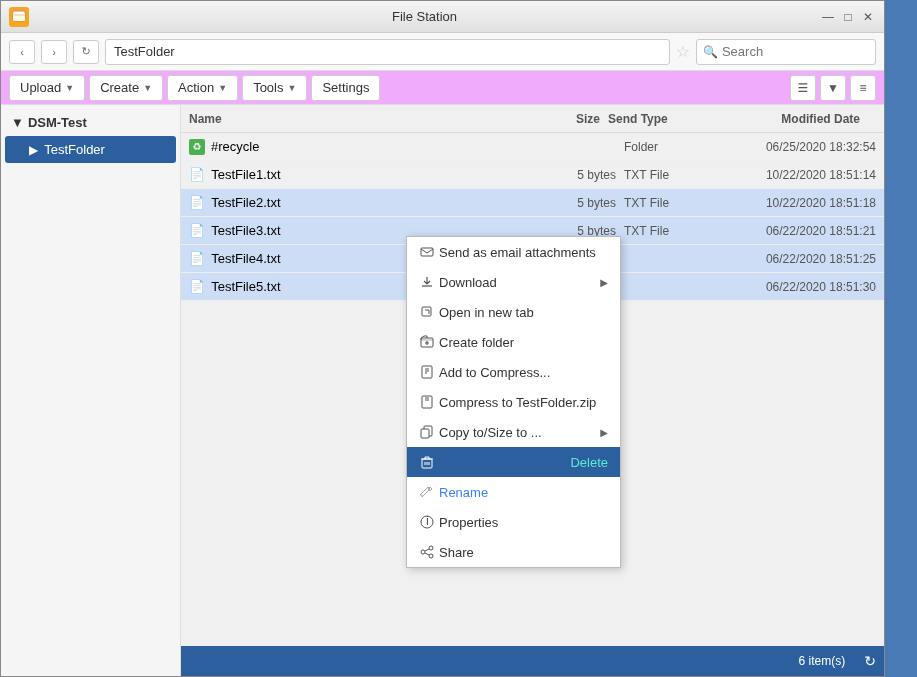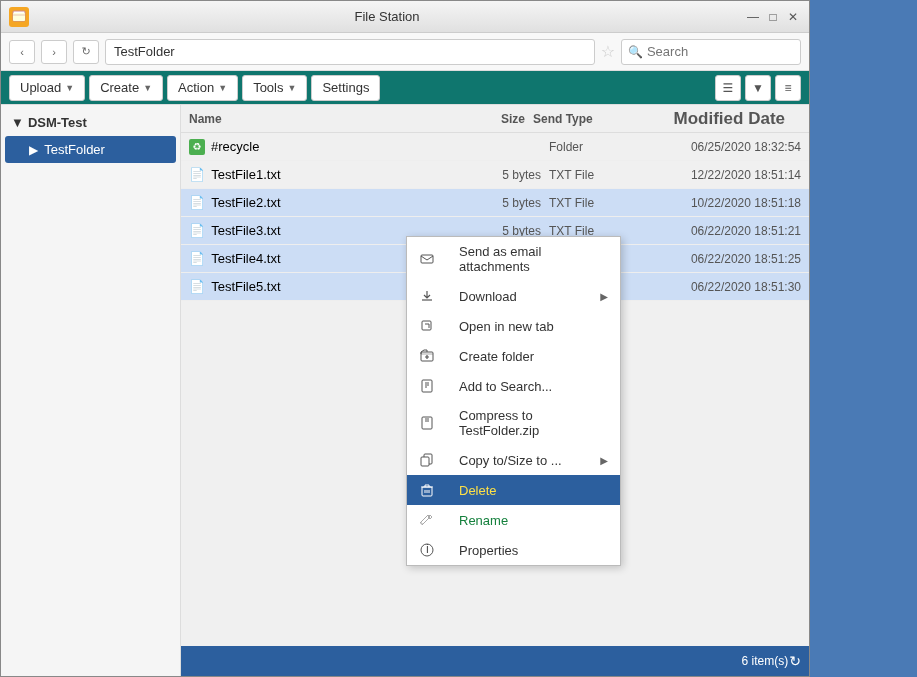--- a/index.html
+++ b/index.html
@@ -1,37 +1,37 @@
 <!DOCTYPE html>
 <html><head>
   <meta charset="utf-8">
   <style>
     * { box-sizing: border-box; margin: 0; padding: 0; font-family: Arial, sans-serif; font-size: 13px; }
     body { width: 917px; height: 677px; overflow: hidden; background: #4a7ab5; }
 
-    .window { width: 810px; height: 677px; border: 1px solid #888; background: #f0f0f0; display: flex; flex-direction: column; }
+    .window { width: 885px; height: 677px; border: 1px solid #888; background: #f0f0f0; display: flex; flex-direction: column; }
 
     
     .titlebar { background: linear-gradient(to bottom, #f5f5f5, #e0e0e0); height: 32px; display: flex; align-items: center; justify-content: space-between; padding: 0 8px; border-bottom: 1px solid #ccc; }
     .titlebar-icon { width: 20px; height: 20px; background: #f5a623; border-radius: 3px; display: flex; align-items: center; justify-content: center; color: white; font-weight: bold; font-size: 12px; }
     .titlebar-title { flex: 1; text-align: center; font-size: 13px; color: #333; }
     .titlebar-controls { display: flex; gap: 4px; }
     .titlebar-btn { width: 16px; height: 16px; border: none; background: transparent; cursor: pointer; font-size: 12px; color: #555; display: flex; align-items: center; justify-content: center; }
 
     
     .addressbar { background: #f8f8f8; height: 38px; display: flex; align-items: center; padding: 0 8px; gap: 6px; border-bottom: 1px solid #ddd; }
     .nav-btn { width: 26px; height: 24px; background: #fff; border: 1px solid #ccc; border-radius: 3px; cursor: pointer; display: flex; align-items: center; justify-content: center; color: #666; font-size: 11px; }
     .address-field { flex: 1; height: 26px; border: 1px solid #ccc; border-radius: 3px; padding: 0 8px; background: #fff; font-size: 13px; color: #333; }
     .star-btn { color: #ccc; font-size: 16px; cursor: pointer; }
     .search-box { display: flex; align-items: center; border: 1px solid #ccc; border-radius: 3px; background: #fff; padding: 0 6px; height: 26px; width: 180px; }
     .search-icon { color: #888; margin-right: 4px; font-size: 12px; }
     .search-input { border: none; outline: none; font-size: 13px; width: 130px; color: #333; }
 
     
-    .toolbar { background: #0f766e; height: 34px; display: flex; align-items: center; padding: 0 8px; gap: 4px; border-bottom: 1px solid #ddd; }
+    .toolbar { background: #f0abfc; height: 34px; display: flex; align-items: center; padding: 0 8px; gap: 4px; border-bottom: 1px solid #ddd; }
     .toolbar-btn { height: 26px; padding: 0 10px; background: #fff; border: 1px solid #ccc; border-radius: 3px; cursor: pointer; font-size: 12px; color: #333; display: flex; align-items: center; gap: 4px; }
     .toolbar-btn .arrow { font-size: 9px; color: #666; }
     .toolbar-sep { flex: 1; }
     .view-btn { width: 26px; height: 26px; background: #fff; border: 1px solid #ccc; border-radius: 3px; cursor: pointer; display: flex; align-items: center; justify-content: center; font-size: 12px; color: #555; }
 
     
     .main-content { display: flex; flex: 1; overflow: hidden; }
 
     
     .sidebar { width: 180px; background: #f5f5f5; border-right: 1px solid #ddd; overflow-y: auto; }
@@ -40,41 +40,41 @@
     .sidebar-item { padding: 6px 16px 6px 24px; cursor: pointer; display: flex; align-items: center; gap: 6px; color: #333; }
     .sidebar-item.active { background: #2c5f9e; color: white; border-radius: 3px; margin: 0 4px; }
     .sidebar-item .item-icon { font-size: 12px; }
 
     
     .file-list { flex: 1; display: flex; flex-direction: column; overflow: hidden; }
     .file-list-header { display: flex; background: #f0f0f0; border-bottom: 1px solid #ddd; height: 28px; align-items: center; padding: 0 8px; }
     .col-name { flex: 1; min-width: 200px; font-weight: bold; font-size: 12px; color: #555; }
     .col-size { width: 80px; text-align: right; font-weight: bold; font-size: 12px; color: #555; }
     .col-type { width: 100px; font-weight: bold; font-size: 12px; color: #555; padding-left: 8px; }
-    .col-date { width: 160px; text-align: right; font-weight: bold; font-size: 17px; color: #555; }
+    .col-date { width: 160px; text-align: right; font-weight: bold; font-size: 12px; color: #555; }
     .col-extra { width: 16px; }
 
     .file-rows { flex: 1; overflow-y: auto; }
     .file-row { display: flex; align-items: center; height: 28px; padding: 0 8px; border-bottom: 1px solid #eee; cursor: pointer; }
     .file-row.selected { background: #ccddf5; }
     .file-row .row-name { flex: 1; min-width: 200px; display: flex; align-items: center; gap: 6px; font-size: 12px; }
     .file-row .row-size { width: 80px; text-align: right; font-size: 12px; color: #555; }
     .file-row .row-type { width: 100px; font-size: 12px; color: #555; padding-left: 8px; }
     .file-row .row-date { width: 160px; text-align: right; font-size: 12px; color: #555; }
     .recycle-icon { width: 16px; height: 16px; background: #4caf50; border-radius: 2px; display: inline-flex; align-items: center; justify-content: center; color: white; font-size: 10px; }
 
-    .status-bar { height: 30px; background: #2c5f9e; display: flex; align-items: center; justify-content: flex-end; padding: 0 8px; gap: 1px; }
+    .status-bar { height: 30px; background: #2c5f9e; display: flex; align-items: center; justify-content: flex-end; padding: 0 8px; gap: 19px; }
     .status-text { color: white; font-size: 12px; }
     .refresh-btn { color: white; cursor: pointer; font-size: 14px; }
 
     
     .context-menu { position: absolute; left: 406px; top: 236px; width: 215px; background: #fff; border: 1px solid #bbb; box-shadow: 2px 2px 8px rgba(0,0,0,0.2); z-index: 1000; }
-    .ctx-item { display: flex; align-items: center; padding: 7px 12px; cursor: pointer; color: #333; font-size: 13px; gap: 24px; }
-    .ctx-item.active { background: #2c5f9e; color: #fde047; }
-    .ctx-item.disabled { color: #15803d; cursor: default; }
+    .ctx-item { display: flex; align-items: center; padding: 7px 12px; cursor: pointer; color: #333; font-size: 13px; gap: 4px; }
+    .ctx-item.active { background: #2c5f9e; color: #5eead4; justify-content: space-between; }
+    .ctx-item.disabled { color: #3b82f6; cursor: default; }
     .ctx-item .ctx-icon { width: 16px; height: 16px; display: flex; align-items: center; justify-content: center; font-size: 13px; flex-shrink: 0; }
     .ctx-item .ctx-arrow { margin-left: auto; font-size: 10px; color: #666; }
   </style>
 </head>
 <body>
 
 <div class="window">
 
   <div class="titlebar">
     <div class="titlebar-icon">
@@ -165,21 +165,21 @@
     <div class="row-type">Folder</div>
     <div class="row-date">06/25/2020 18:32:54</div>
   </div>
           <div class="file-row">
     <div class="row-name">
               <span style="color:#4a90d9;font-size:13px;">📄</span>
               <span>TestFile1.txt</span>
             </div>
     <div class="row-size">5 bytes</div>
     <div class="row-type">TXT File</div>
-    <div class="row-date">12/22/2020 18:51:14</div>
+    <div class="row-date">10/22/2020 18:51:14</div>
   </div>
           <div class="file-row selected">
     <div class="row-name">
               <span style="color:#4a90d9;font-size:13px;">📄</span>
               <span>TestFile2.txt</span>
             </div>
     <div class="row-size">5 bytes</div>
     <div class="row-type">TXT File</div>
     <div class="row-date">10/22/2020 18:51:18</div>
   </div>
@@ -264,21 +264,21 @@
     <span>Create folder</span>
 
   </div>
       <div class="ctx-item">
     <span class="ctx-icon">
           <svg width="14" height="14" viewBox="0 0 14 14" fill="none">
             <rect x="2" y="1" width="10" height="12" rx="1" stroke="#555" stroke-width="1"></rect>
             <path d="M5 4h4M5 6h4M5 8h2" stroke="#555" stroke-width="1"></path>
           </svg>
         </span>
-    <span>Add to Search...</span>
+    <span>Add to Compress...</span>
 
   </div>
       <div class="ctx-item">
     <span class="ctx-icon">
           <svg width="14" height="14" viewBox="0 0 14 14" fill="none">
             <rect x="2" y="1" width="10" height="12" rx="1" stroke="#555" stroke-width="1"></rect>
             <path d="M5 3h4M5 5h4" stroke="#555" stroke-width="1"></path>
           </svg>
         </span>
     <span>Compress to TestFolder.zip</span>
@@ -319,15 +319,27 @@
       <div class="ctx-item">
     <span class="ctx-icon">
           <svg width="14" height="14" viewBox="0 0 14 14" fill="none">
             <circle cx="7" cy="7" r="6" stroke="#555" stroke-width="1"></circle>
             <text x="6" y="10" font-size="8" fill="#555">i</text>
           </svg>
         </span>
     <span>Properties</span>
 
   </div>
+      <div class="ctx-item">
+    <span class="ctx-icon">
+          <svg width="14" height="14" viewBox="0 0 14 14" fill="none">
+            <circle cx="11" cy="3" r="2" stroke="#555" stroke-width="1"></circle>
+            <circle cx="3" cy="7" r="2" stroke="#555" stroke-width="1"></circle>
+            <circle cx="11" cy="11" r="2" stroke="#555" stroke-width="1"></circle>
+            <path d="M5 6l4-2M5 8l4 2" stroke="#555" stroke-width="1"></path>
+          </svg>
+        </span>
+    <span>Share</span>
+
+  </div>
     </div>
 
 </div>
 
 </body></html>

